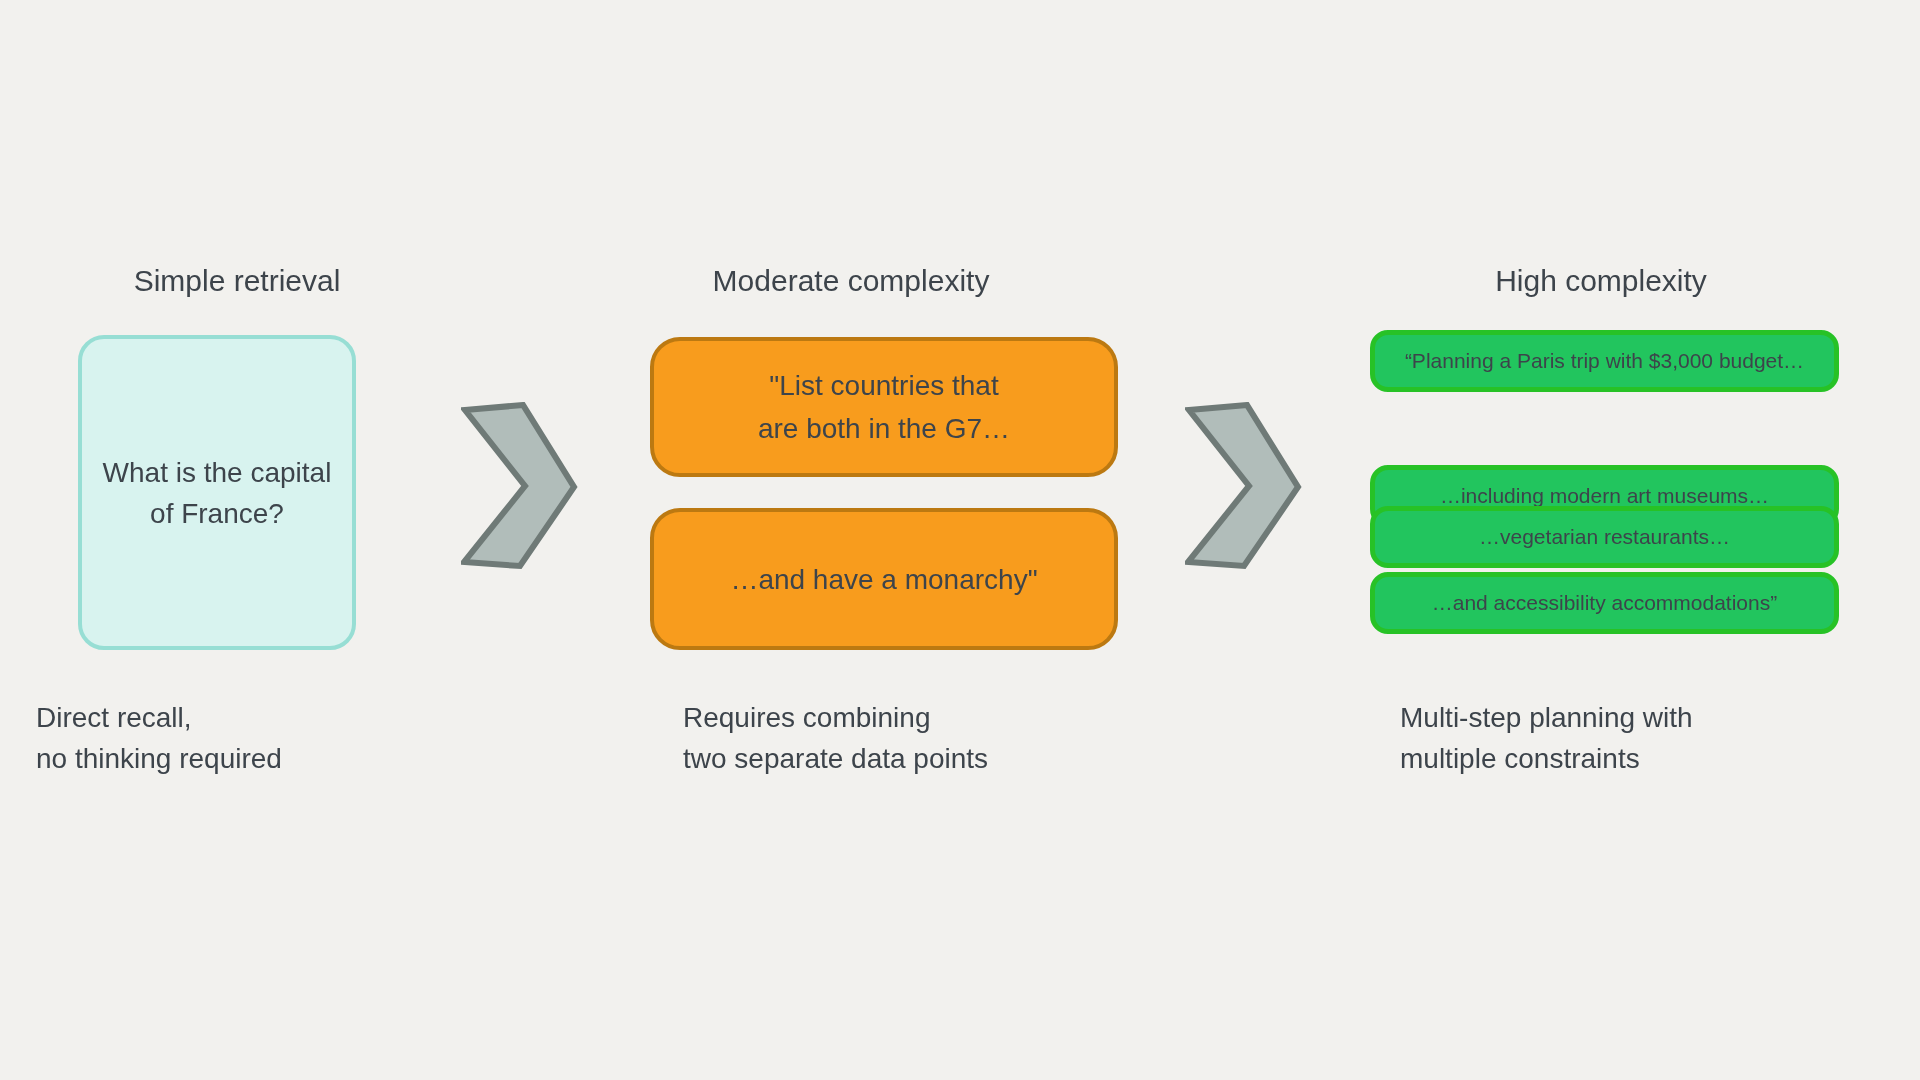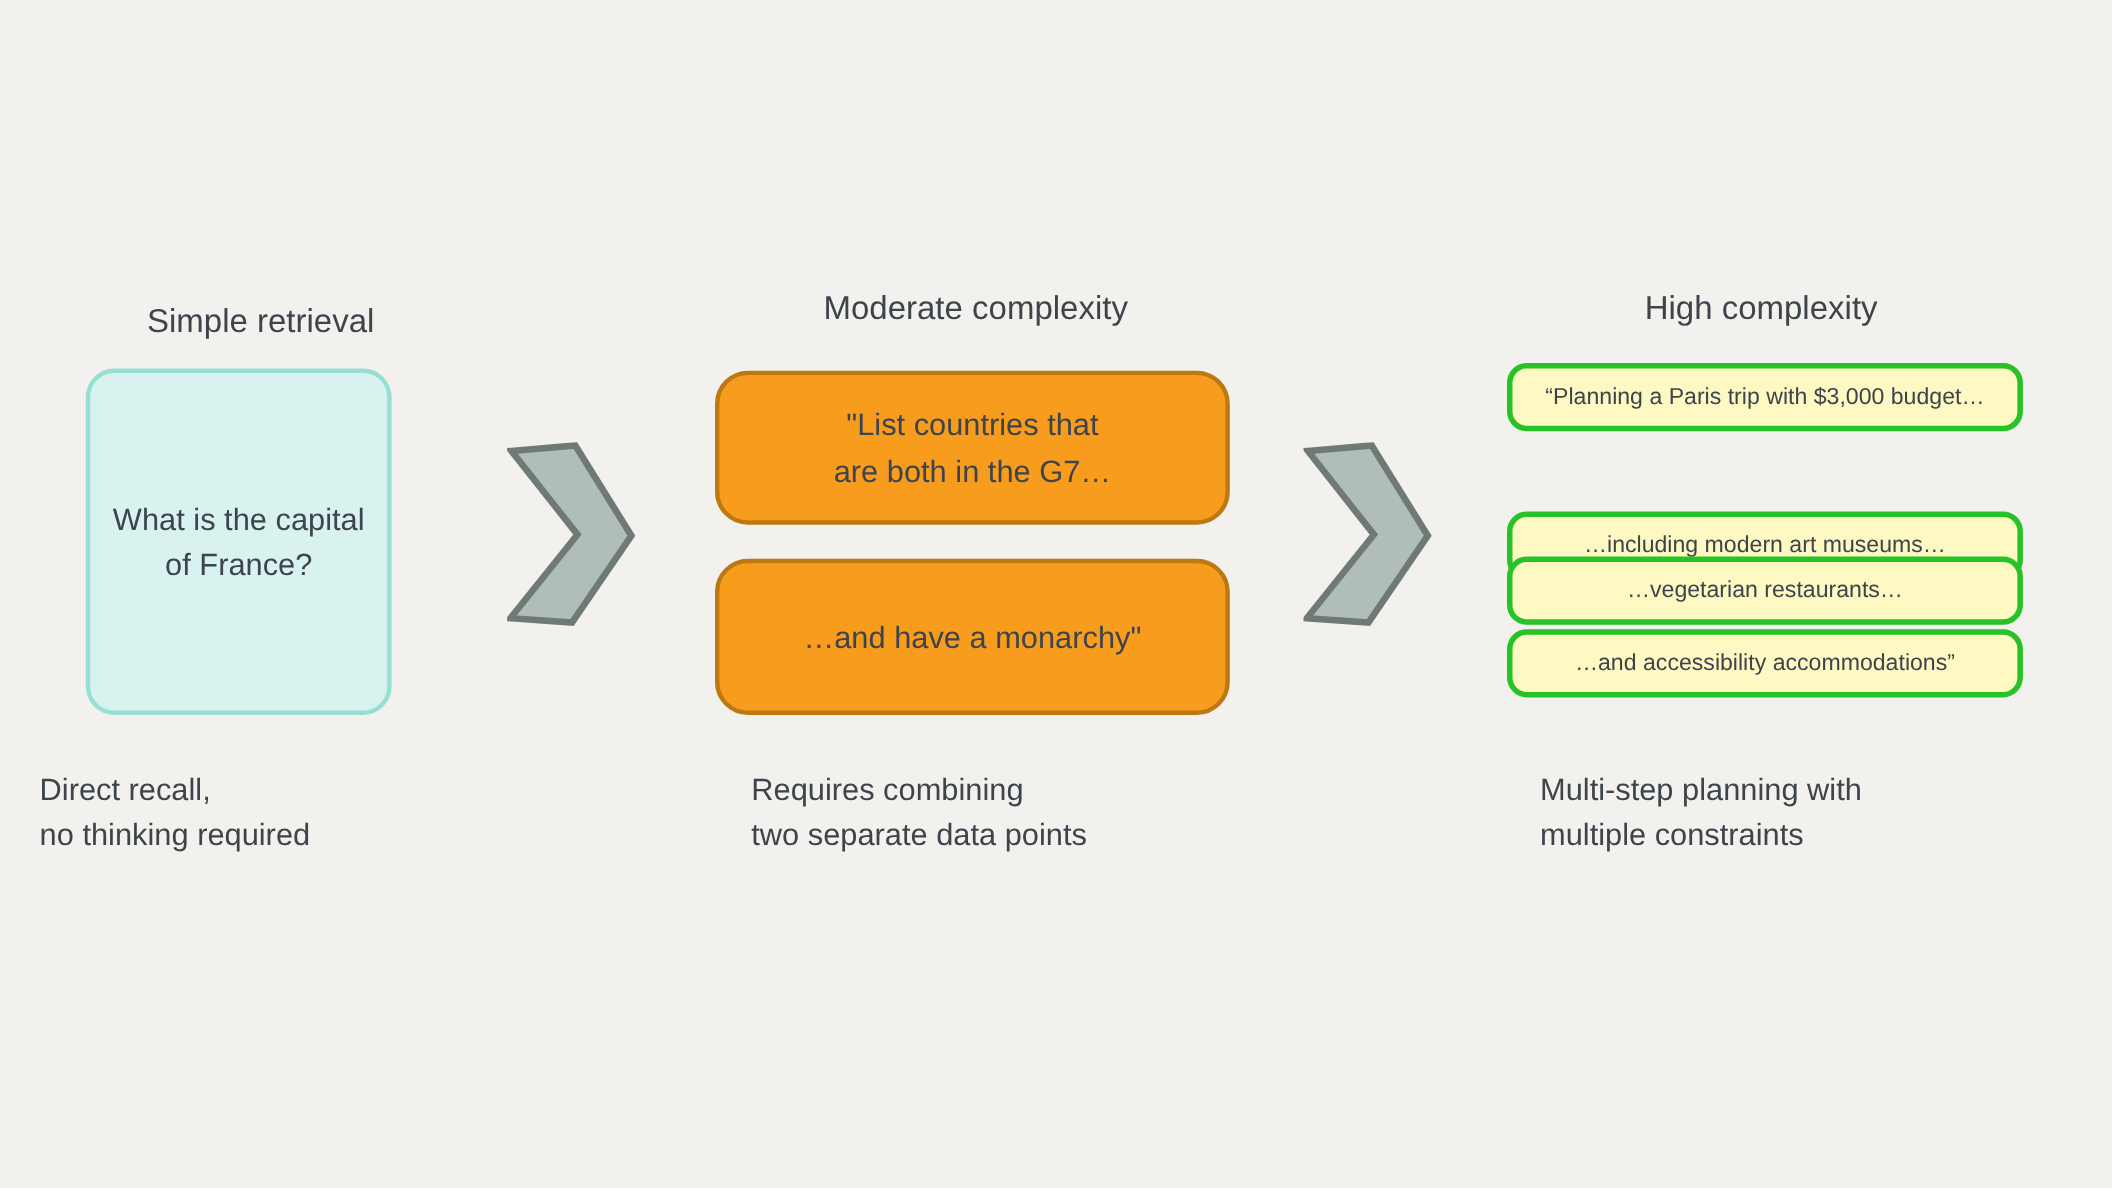--- a/index.html
+++ b/index.html
@@ -58,21 +58,21 @@
     line-height: 43px;
     font-weight: 500;
   }
   .box-orange.b1 { top: 337px; height: 140px; }
   .box-orange.b2 { top: 508px; height: 142px; }
 
   .box-green {
     left: 1370px;
     width: 469px;
     height: 62px;
-    background: #fef9c3;
+    background: #22c55e;
     border: 5px solid #27c226;
     border-radius: 18px;
     font-size: 21px;
     font-weight: 500;
   }
   .box-green.g1 { top: 330px; }
   .box-green.g2 { top: 418px; margin-top: 47px; }
   .box-green.g3 { top: 506px; justify-content: center; }
   .box-green.g4 { top: 572px; }
 
@@ -91,23 +91,23 @@
     position: absolute;
     top: 402px;
     width: 117px;
     height: 168px;
   }
   .arrow svg { display: block; width: 100%; height: 100%; }
 </style>
 </head>
 <body>
 
-<div class="col-header" style="left:36px;margin-top:12px;">Simple retrieval</div>
+<div class="col-header" style="left:36px;">Simple retrieval</div>
 
-<div class="col-header" style="left:686px;">Moderate complexity</div>
+<div class="col-header" style="left:650px;">Moderate complexity</div>
 
 <div class="col-header" style="left:1400px;">High complexity</div>
 
 <div class="box box-cyan">
   <span>What is the capital
 of France?</span>
 </div>
 
 <div class="arrow" style="left:461px;">
   <svg viewBox="0 0 117 168" preserveAspectRatio="none">

